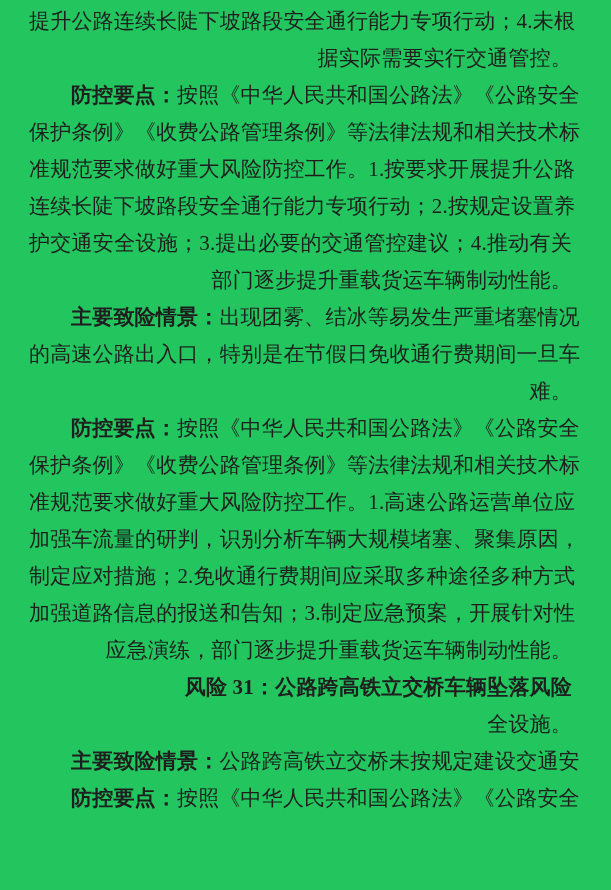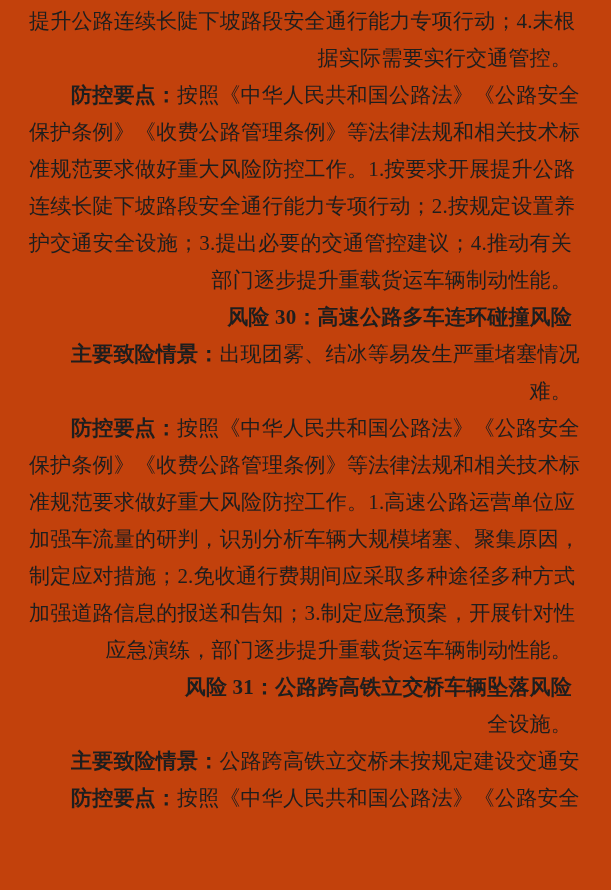--- a/index.html
+++ b/index.html
@@ -41,32 +41,32 @@
   .b {
     font-weight: bold;
   }
   .r {
     font-weight: normal;
   }
 </style>
 </head>
 <body>
 
-<div class="page" style="background: #c2410c; color: rgb(30, 30, 30);">
+<div class="page" style="background: #22c55e; color: rgb(30, 30, 30);">
   <div class="doc-body" id="doc-body">
       <div class="line justify"><span class="r">提升公路连续长陡下坡路段安全通行能力专项行动；4.未根</span></div>
       <div class="line"><span class="r">据实际需要实行交通管控。</span></div>
       <div class="line indent justify"><span class="b">防控要点：</span><span class="r">按照《中华人民共和国公路法》《公路安全</span></div>
       <div class="line justify"><span class="r">保护条例》《收费公路管理条例》等法律法规和相关技术标</span></div>
       <div class="line justify"><span class="r">准规范要求做好重大风险防控工作。1.按要求开展提升公路</span></div>
       <div class="line justify"><span class="r">连续长陡下坡路段安全通行能力专项行动；2.按规定设置养</span></div>
       <div class="line justify"><span class="r">护交通安全设施；3.提出必要的交通管控建议；4.推动有关</span></div>
       <div class="line"><span class="r">部门逐步提升重载货运车辆制动性能。</span></div>
-      <div class="line indent"><span class="b">风险 30：高速公路多车连环碰撞风险</span></div>
       <div class="line indent justify"><span class="b">主要致险情景：</span><span class="r">出现团雾、结冰等易发生严重堵塞情况</span></div>
+      <div class="line justify"><span class="r">的高速公路出入口，特别是在节假日免收通行费期间一旦车</span></div>
       <div class="line"><span class="r">难。</span></div>
       <div class="line indent justify"><span class="b">防控要点：</span><span class="r">按照《中华人民共和国公路法》《公路安全</span></div>
       <div class="line justify"><span class="r">保护条例》《收费公路管理条例》等法律法规和相关技术标</span></div>
       <div class="line justify"><span class="r">准规范要求做好重大风险防控工作。1.高速公路运营单位应</span></div>
       <div class="line justify"><span class="r">加强车流量的研判，识别分析车辆大规模堵塞、聚集原因，</span></div>
       <div class="line justify"><span class="r">制定应对措施；2.免收通行费期间应采取多种途径多种方式</span></div>
       <div class="line justify"><span class="r">加强道路信息的报送和告知；3.制定应急预案，开展针对性</span></div>
       <div class="line"><span class="r">应急演练，部门逐步提升重载货运车辆制动性能。</span></div>
       <div class="line indent"><span class="b">风险 31：公路跨高铁立交桥车辆坠落风险</span></div>
       <div class="line"><span class="r">全设施。</span></div>

